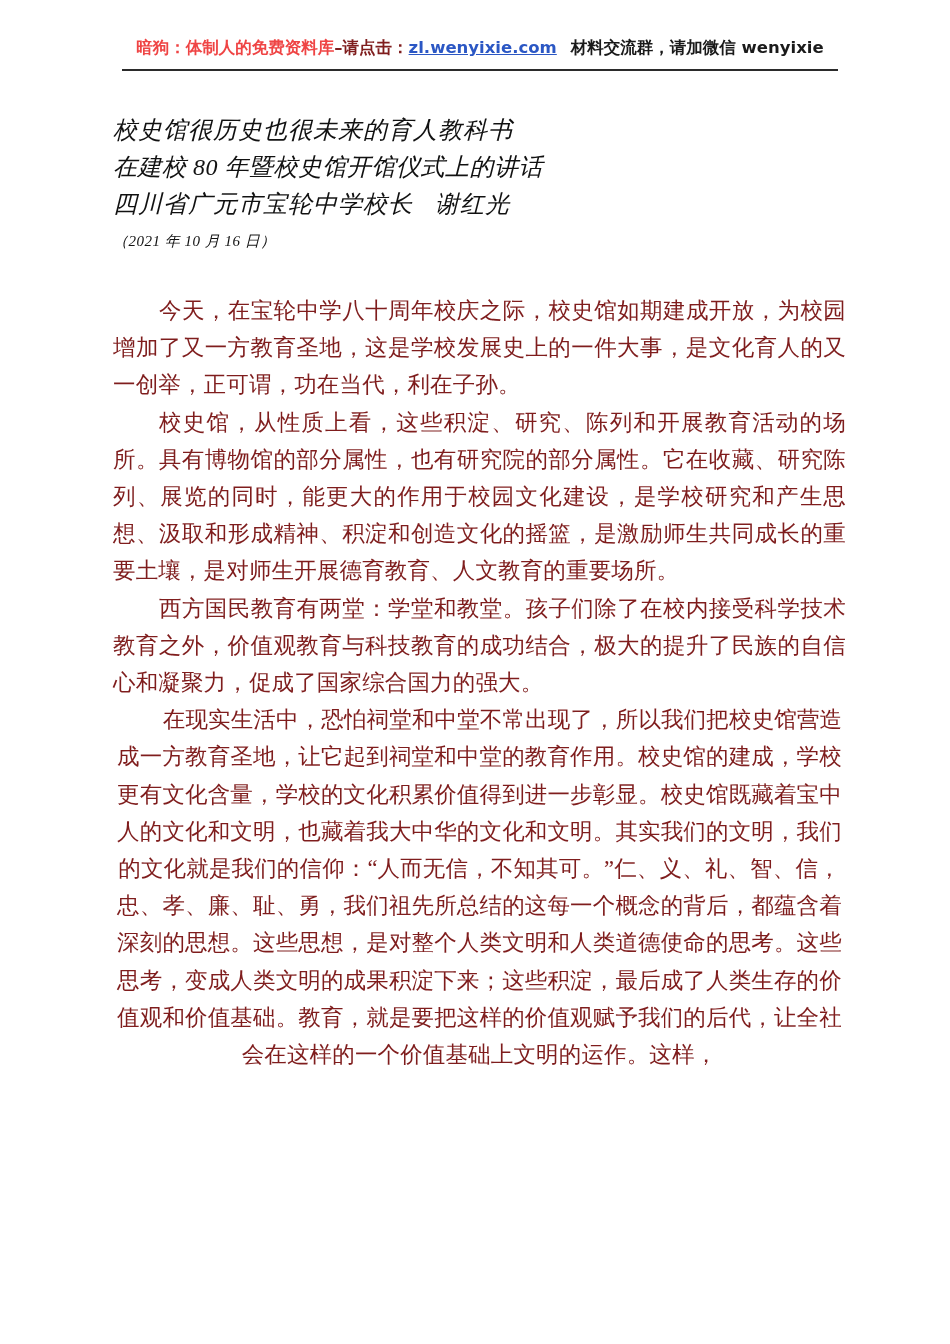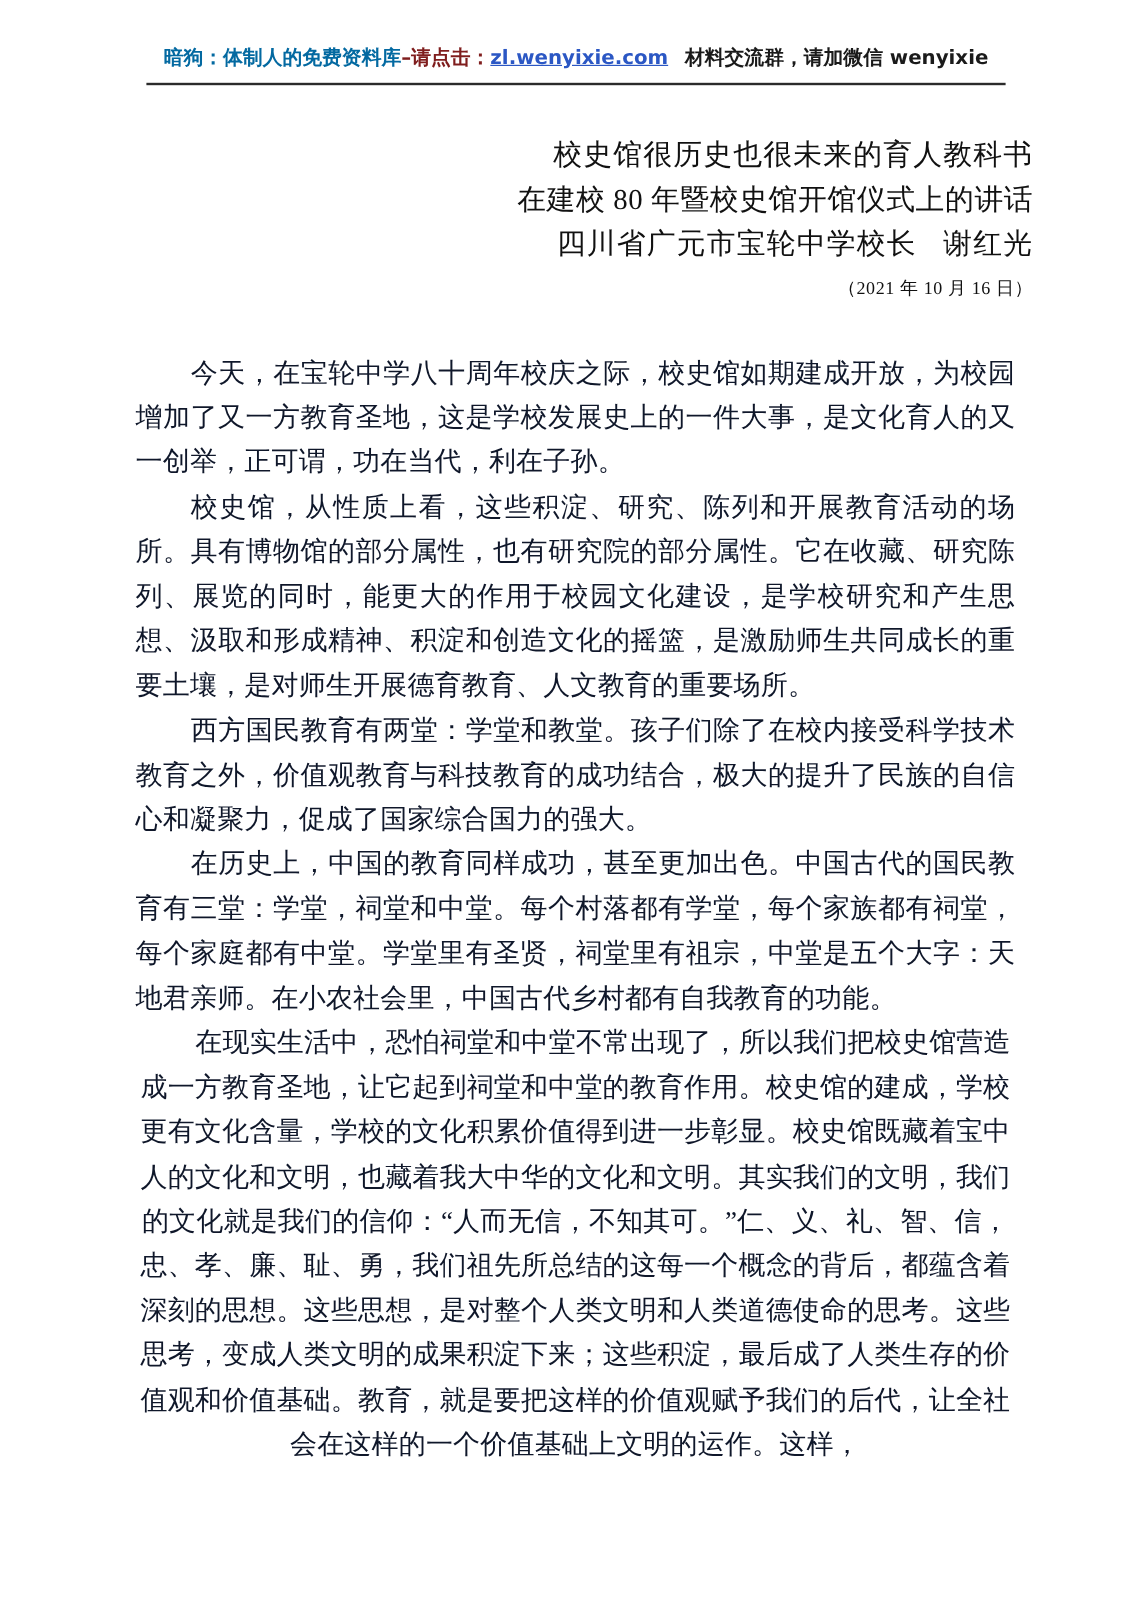--- a/index.html
+++ b/index.html
@@ -26,21 +26,21 @@
     white-space: nowrap;
   }
   .promo-line {
     font-family: "DejaVu Sans", "Liberation Sans", sans-serif;
     font-size: 16.5px;
     font-weight: bold;
     letter-spacing: 0px;
     line-height: 1.2;
   }
   .promo-red {
-    color: #0369a1;
+    color: #ef4444;
   }
   .promo-black {
     color: #7f1d1d;
   }
   .promo-link {
     color: #2b57c4;
     text-decoration: underline;
   }
   .promo-tail {
     color: #1a1a1a;
@@ -52,24 +52,25 @@
     left: 122px;
     top: 69px;
     width: 716px;
     height: 0;
     border-top: 2px solid #2b2b2b;
   }
 
   
   .title-block {
     position: absolute;
-    left: 128px;
+    left: 113px;
     top: 112px;
     width: 733px;
-    text-align: right;
+    text-align: left;
+    font-style: italic;
   }
   .title-line {
     font-family: "Liberation Serif", "DejaVu Serif", serif;
     font-size: 24px;
     line-height: 37px;
     letter-spacing: 1px;
     color: #111111;
     white-space: nowrap;
   }
   .title-line.subject {
@@ -89,21 +90,21 @@
     position: absolute;
     left: 113px;
     top: 292px;
     width: 733px;
   }
   .para {
     font-family: "Liberation Serif", "DejaVu Serif", serif;
     font-size: 22.5px;
     line-height: 37.2px;
     letter-spacing: 0.15px;
-    color: #0f172a;
+    color: #7f1d1d;
     margin: 0;
     text-align: justify;
     text-justify: inter-character;
     text-indent: 46px;
     word-break: break-all;
   }
   .para:last-child {
     text-align: center;
   }
 </style>
@@ -121,15 +122,14 @@
   <div class="title-line">校史馆很历史也很未来的育人教科书</div>
   <div class="title-line subject">在建校 80 年暨校史馆开馆仪式上的讲话</div>
   <div class="title-line"><span>四川省广元市宝轮中学校长</span><span class="author-gap"></span><span>谢红光</span></div>
   <div class="title-line date">（2021 年 10 月 16 日）</div>
 </div>
 
 <div class="body-block">
   <p class="para">今天，在宝轮中学八十周年校庆之际，校史馆如期建成开放，为校园增加了又一方教育圣地，这是学校发展史上的一件大事，是文化育人的又一创举，正可谓，功在当代，利在子孙。</p>
   <p class="para">校史馆，从性质上看，这些积淀、研究、陈列和开展教育活动的场所。具有博物馆的部分属性，也有研究院的部分属性。它在收藏、研究陈列、展览的同时，能更大的作用于校园文化建设，是学校研究和产生思想、汲取和形成精神、积淀和创造文化的摇篮，是激励师生共同成长的重要土壤，是对师生开展德育教育、人文教育的重要场所。</p>
   <p class="para">西方国民教育有两堂：学堂和教堂。孩子们除了在校内接受科学技术教育之外，价值观教育与科技教育的成功结合，极大的提升了民族的自信心和凝聚力，促成了国家综合国力的强大。</p>
-  <p class="para">在历史上，中国的教育同样成功，甚至更加出色。中国古代的国民教育有三堂：学堂，祠堂和中堂。每个村落都有学堂，每个家族都有祠堂，每个家庭都有中堂。学堂里有圣贤，祠堂里有祖宗，中堂是五个大字：天地君亲师。在小农社会里，中国古代乡村都有自我教育的功能。</p>
   <p class="para">在现实生活中，恐怕祠堂和中堂不常出现了，所以我们把校史馆营造成一方教育圣地，让它起到祠堂和中堂的教育作用。校史馆的建成，学校更有文化含量，学校的文化积累价值得到进一步彰显。校史馆既藏着宝中人的文化和文明，也藏着我大中华的文化和文明。其实我们的文明，我们的文化就是我们的信仰：“人而无信，不知其可。”仁、义、礼、智、信，忠、孝、廉、耻、勇，我们祖先所总结的这每一个概念的背后，都蕴含着深刻的思想。这些思想，是对整个人类文明和人类道德使命的思考。这些思考，变成人类文明的成果积淀下来；这些积淀，最后成了人类生存的价值观和价值基础。教育，就是要把这样的价值观赋予我们的后代，让全社会在这样的一个价值基础上文明的运作。这样，</p>
 </div>
 
 </body></html>

